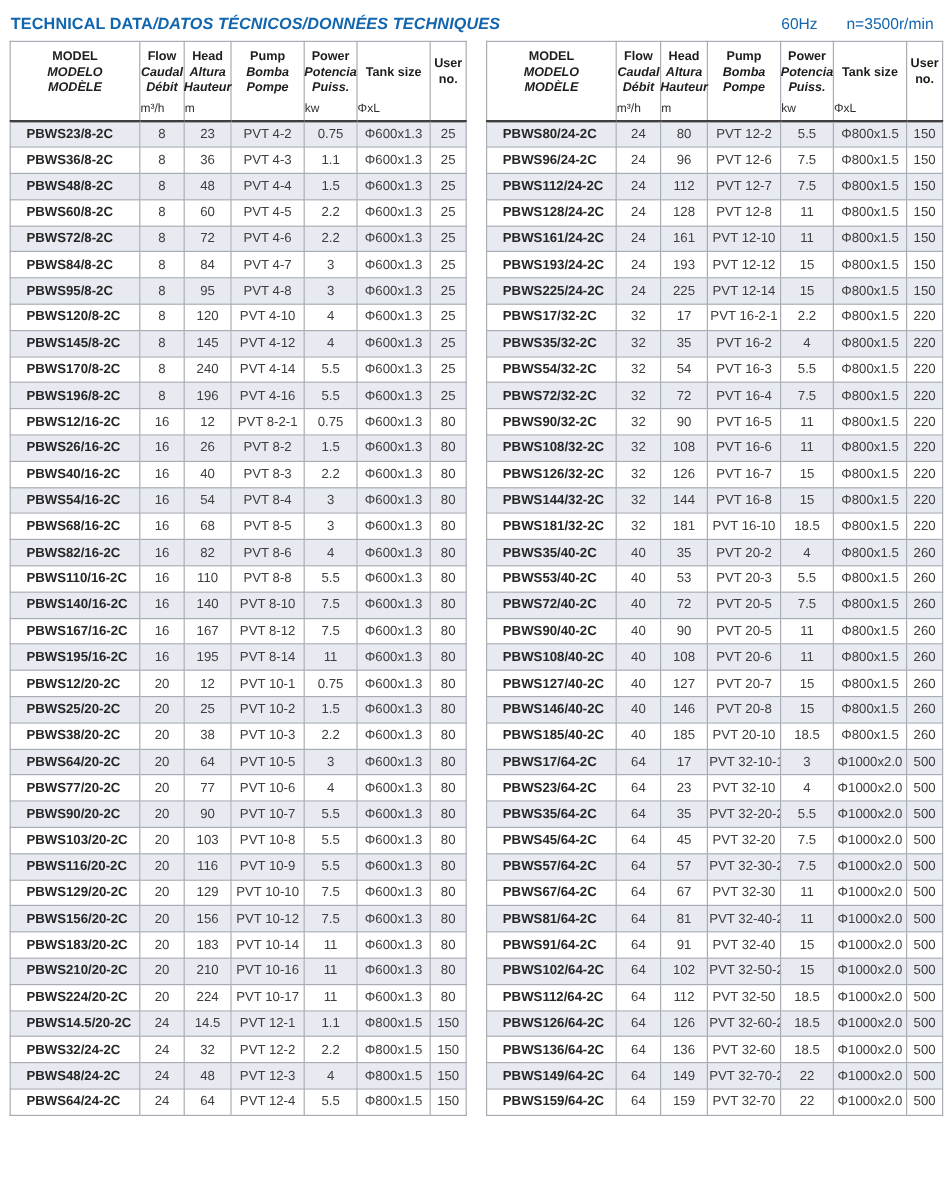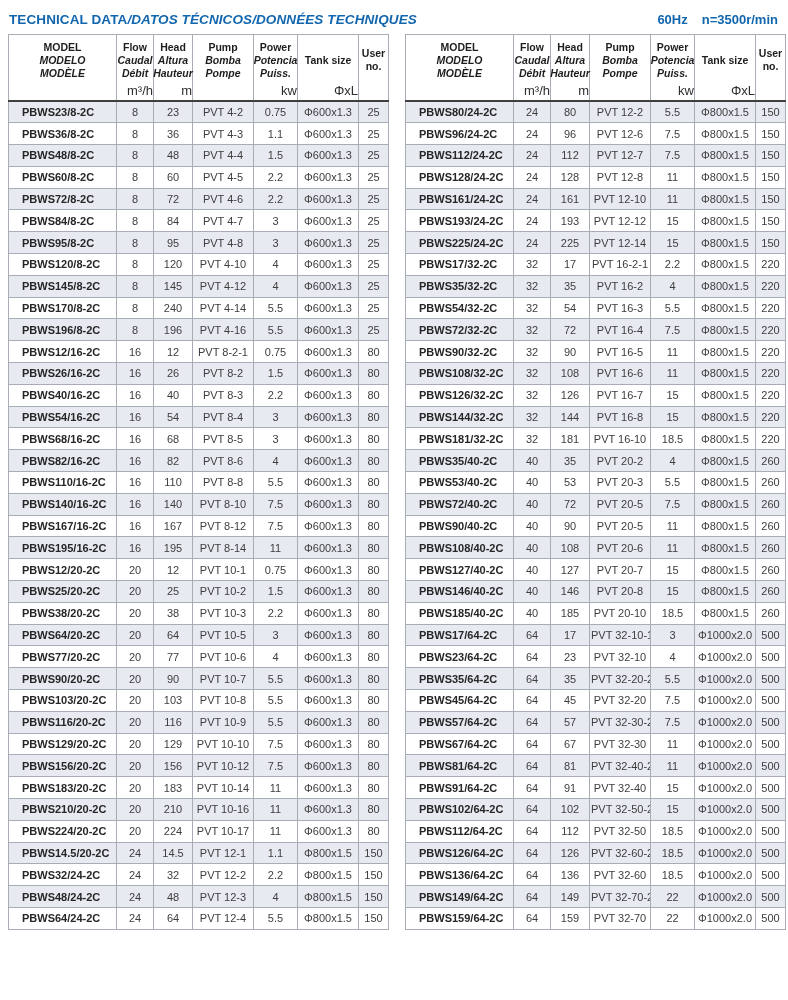--- a/index.html
+++ b/index.html
@@ -7,34 +7,34 @@
   body { font-family: "Liberation Sans", sans-serif; -webkit-font-smoothing: antialiased; }
 
   .page { width: 788px; height: 1000px; background: #fff; overflow: hidden; }
 
   .titlebar {
     display: flex; justify-content: space-between; align-items: center;
     padding: 9px 9px 0 9px; height: 30px;
   }
   .title { font-size: 13.5px; font-weight: 700; color: #1266ae; letter-spacing: 0.1px; }
   .t-sub { font-style: italic; }
-  .specs { font-size: 13px; font-weight: 700; color: #1266ae; display: flex; gap: 14px; padding-right: 1px; }
+  .specs { font-size: 13px; font-weight: 400; color: #1266ae; display: flex; gap: 24px; padding-right: 1px; }
 
   .tables { display: flex; gap: 16px; padding: 0 8px; margin-top: 4px; }
 
   table.spec { border-collapse: collapse; table-layout: fixed; width: 380px; border: 1px solid #8d9197; }
   .spec th, .spec td { border: 1px solid #a8acb4; }
 
   .spec thead th {
     padding: 1px 0 0 0; vertical-align: top; background: #fff;
     border-bottom: 2px solid #3f3f3f;
     font-size: 10.5px; line-height: 13px; color: #1d1d1d; font-weight: 700;
   }
   .names { height: 48px; display: flex; flex-direction: column; justify-content: center; align-items: center; }
-  .unit { height: 16px; line-height: 13px; font-weight: 400; font-size: 13px; color: #2e2e2e; text-align: right; }
+  .unit { height: 16px; line-height: 13px; font-weight: 400; font-size: 10px; color: #2e2e2e; text-align: left; }
   .hb { font-weight: 700; }
   .hbi { font-weight: 700; font-style: italic; }
 
   .spec td {
     height: 21.8px; text-align: center; font-size: 11px; color: #3d3d3d;
     padding: 0 1px; white-space: nowrap; overflow: hidden;
   }
   .spec td.c0 { text-align: left; padding-left: 13px; font-weight: 700; color: #262626; }
   .spec tbody tr:nth-child(odd) { background: #e7eaf1; }
   .spec tbody tr:nth-child(even) { background: #ffffff; }

